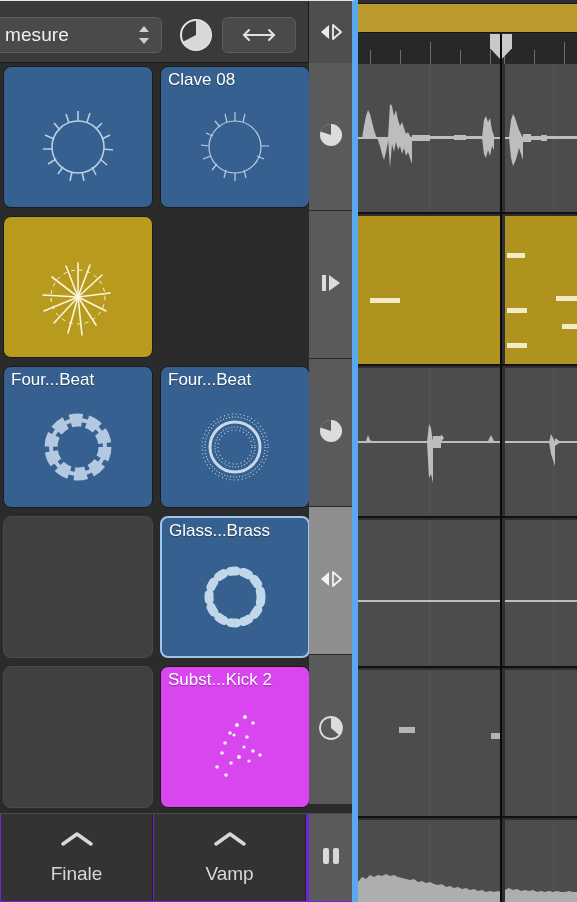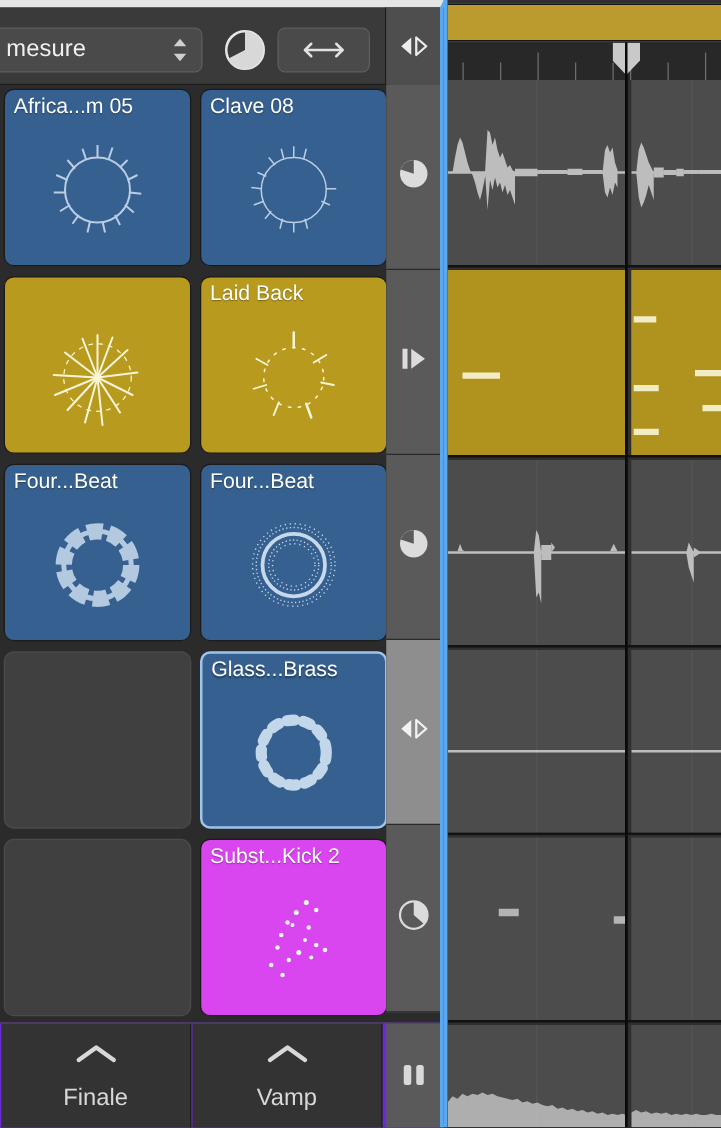--- a/index.html
+++ b/index.html
@@ -9,21 +9,21 @@
     font-family:"Liberation Sans", sans-serif;
     overflow:hidden;
   }
   #root { position:relative; width:577px; height:902px; }
 
   
   #loops-pane {
     position:absolute; left:0; top:0; width:355px; height:902px;
     background:#2b2b2b;
     border-right:3px solid #5aa9f0;
-    border-top:6px solid #e5e5e5;
+    border-top:1px solid #e5e5e5;
     border-bottom:3px solid #5aa9f0;
   }
 
   
   #loops-toolbar {
     position:absolute; left:0; top:0; width:352px; height:62px;
     background:#3a3a3a;
     border-bottom:1px solid #1d1d1d;
   }
   .tb-select {
@@ -206,21 +206,20 @@
         <svg width="28" height="20" viewBox="0 0 28 20">
           <path d="M12 3 L12 17 L4 10 Z" fill="#ececec"></path>
           <path d="M16 3 L16 17 L24 10 Z" fill="none" stroke="#ececec" stroke-width="1.8" stroke-linejoin="round"></path>
         </svg>
       </div>
     </div>
 
     <div id="cells-area">
 
       <div class="cell filled" style="top:3px;background:#36608f">
-        <div class="cname">Africa...m 05</div>
         <div class="art">
           <svg width="96" height="96" viewBox="0 0 96 96">
             <g stroke="#b9cde3" stroke-width="1.6" fill="none">
               <circle cx="48" cy="48" r="26"></circle>
               <g id="sp0">
                 <line x1="48" y1="22" x2="48" y2="12"></line>
                   <line x1="57" y1="23" x2="60" y2="14"></line>
                 <line x1="66" y1="30" x2="72" y2="24"></line>
                   <line x1="72" y1="40" x2="80" y2="36"></line>
                 <line x1="74" y1="50" x2="83" y2="51"></line>
@@ -280,37 +279,20 @@
                 <line x1="48" y1="48" x2="14" y2="62"></line>
               <line x1="48" y1="48" x2="13" y2="46"></line>
                 <line x1="48" y1="48" x2="22" y2="28"></line>
               <line x1="48" y1="48" x2="36" y2="17"></line>
               <circle cx="48" cy="48" r="27" stroke-dasharray="3 5" stroke-width="1"></circle>
             </g>
           </svg>
         </div>
       </div>
 
-      <div class="cell col2 filled" style="top:153px;background:#b89a1e">
-        <div class="cname">Laid Back</div>
-        <div class="art">
-          <svg width="96" height="96" viewBox="0 0 96 96">
-            <g stroke="#fbf6d8" fill="none" stroke-linecap="round">
-              <circle cx="48" cy="48" r="24" stroke-dasharray="2 6" stroke-width="1.2"></circle>
-              <line x1="48" y1="24" x2="48" y2="12" stroke-width="2"></line>
-              <line x1="64" y1="36" x2="74" y2="30" stroke-width="1.6"></line>
-              <line x1="70" y1="52" x2="80" y2="54" stroke-width="1.6"></line>
-              <line x1="58" y1="69" x2="62" y2="80" stroke-width="2"></line>
-              <line x1="36" y1="68" x2="32" y2="78" stroke-width="1.6"></line>
-              <line x1="26" y1="54" x2="16" y2="57" stroke-width="1.4"></line>
-              <line x1="27" y1="38" x2="18" y2="33" stroke-width="1.4"></line>
-            </g>
-          </svg>
-        </div>
-      </div>
 
       <div class="cell filled" style="top:303px;background:#36608f">
         <div class="cname">Four...Beat</div>
         <div class="art">
           <svg width="96" height="96" viewBox="0 0 96 96">
             <g stroke="#b3c9e0" stroke-width="13" fill="none" stroke-dasharray="12 5">
               <circle cx="48" cy="48" r="27"></circle>
             </g>
             <circle cx="48" cy="48" r="27" stroke="#b3c9e0" stroke-width="4" fill="none"></circle>
           </svg>

